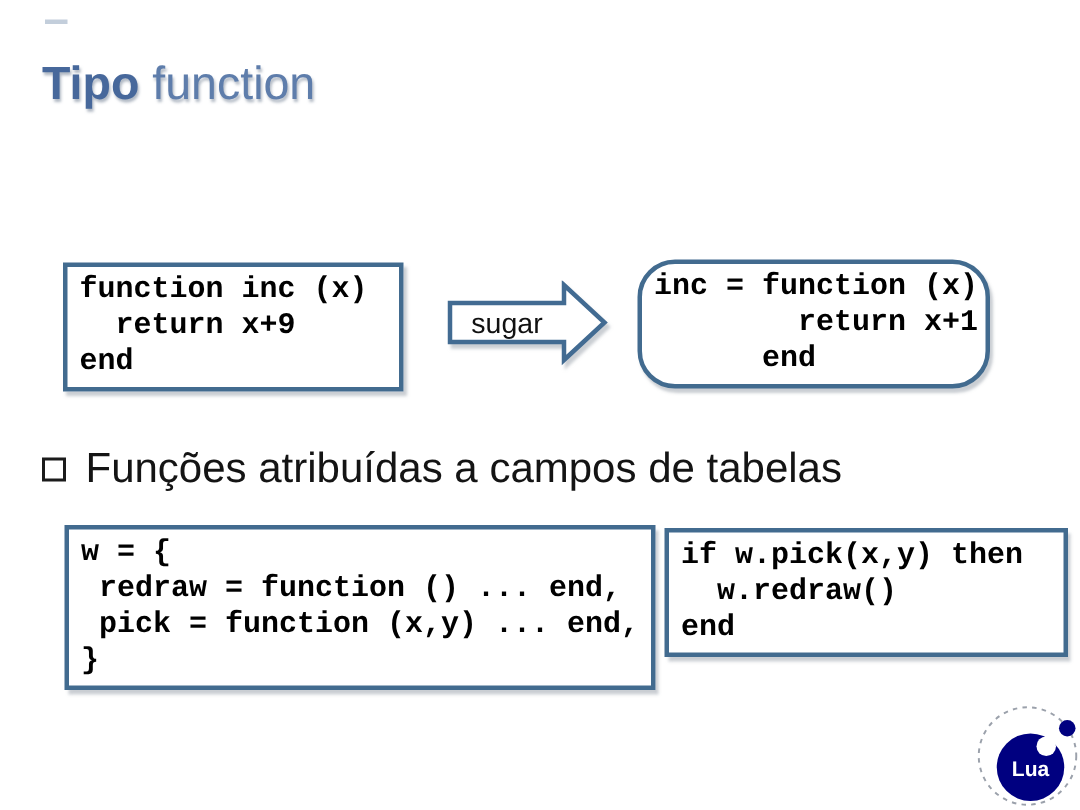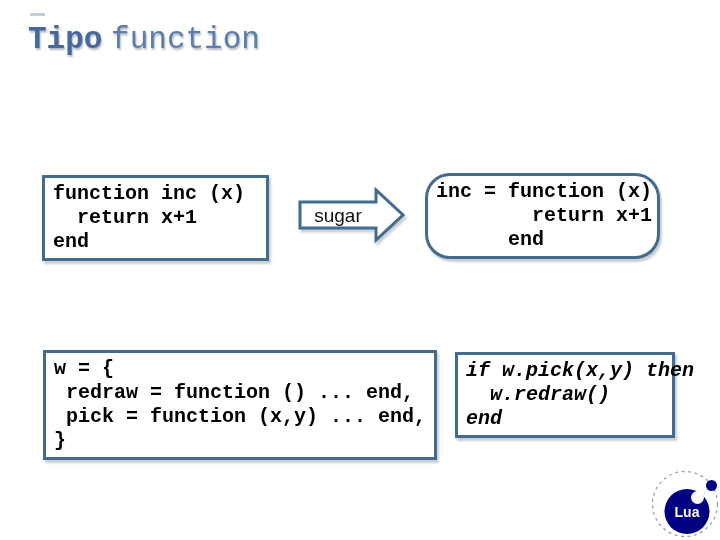--- a/index.html
+++ b/index.html
@@ -9,25 +9,24 @@
     background:#ffffff;
     overflow:hidden;
     font-family:"Liberation Sans", sans-serif;
   }
   
   .template-dash{
     position:absolute;left:30px;top:13px;width:15px;height:3px;
     background:#c3cedb;
   }
   .title{
-    position:absolute;left:28px;top:22px;
+    position:absolute;left:28px;top:38px;
     font-size:31px;line-height:1.15;
     text-shadow:1px 2px 2px rgba(150,160,175,0.75);
     white-space:nowrap;
-    font-family:Liberation Mono, monospace;
   }
   .title .emph{font-weight:bold;color:#47689b;margin-right:0.28em;}
   .title .rest{font-weight:normal;color:#5e7dab;}
   
   .bullet{
     position:absolute;left:28px;
     display:flex;align-items:flex-start;
     color:#141414;font-size:28px;line-height:34px;white-space:nowrap;
   }
   .bullet .sq{
@@ -52,21 +51,21 @@
     margin:0;
     font-family:"Liberation Mono", monospace;
     font-weight:bold;
     font-size:20px;line-height:24px;
     color:#000;
     white-space:pre;
   }
   .codebox-1{left:42px;top:175px;width:227px;}
   .codebox-2{left:425px;top:173px;width:235px;border-radius:25px;}
   .codebox-3{left:43px;top:350px;width:394px;}
-  .codebox-4{left:455px;top:352px;width:220px;font-style:italic;}
+  .codebox-4{left:443px;top:352px;width:269px;}
   
   .sugar-arrow{
     position:absolute;left:298px;top:187px;width:108px;height:58px;
     filter:drop-shadow(2px 3px 1px rgba(150,158,168,0.5));
   }
   .sugar-arrow text{
     font-family:"Liberation Sans", sans-serif;
     font-size:19px;fill:#111;
   }
   
@@ -85,35 +84,39 @@
 
   <div class="template-dash"></div>
 
   <div class="title">
     <span class="emph">Tipo</span><span class="rest">function</span>
   </div>
 
 
   <div class="codebox codebox-1">
     <pre>function inc (x)
-  return x+1
+  return x+9
 end</pre>
   </div>
 
   <svg class="sugar-arrow" viewBox="0 0 108 58" xmlns="http://www.w3.org/2000/svg">
     <polygon points="2,15 78,15 78,3 105,28 78,53 78,41 2,41" fill="#ffffff" stroke="#426b92" stroke-width="3" stroke-linejoin="miter"></polygon>
     <text x="40" y="35" text-anchor="middle">sugar</text>
   </svg>
 
   <div class="codebox codebox-2">
     <pre>inc = function (x)
         return x+1
       end</pre>
   </div>
 
+  <div class="bullet bullet-2">
+    <span class="sq"></span>
+    <span>Funções atribuídas a campos de tabelas</span>
+  </div>
 
   <div class="codebox codebox-3">
     <pre>w = {
  redraw = function () ... end,
  pick = function (x,y) ... end,
 }</pre>
   </div>
 
   <div class="codebox codebox-4">
     <pre>if w.pick(x,y) then

